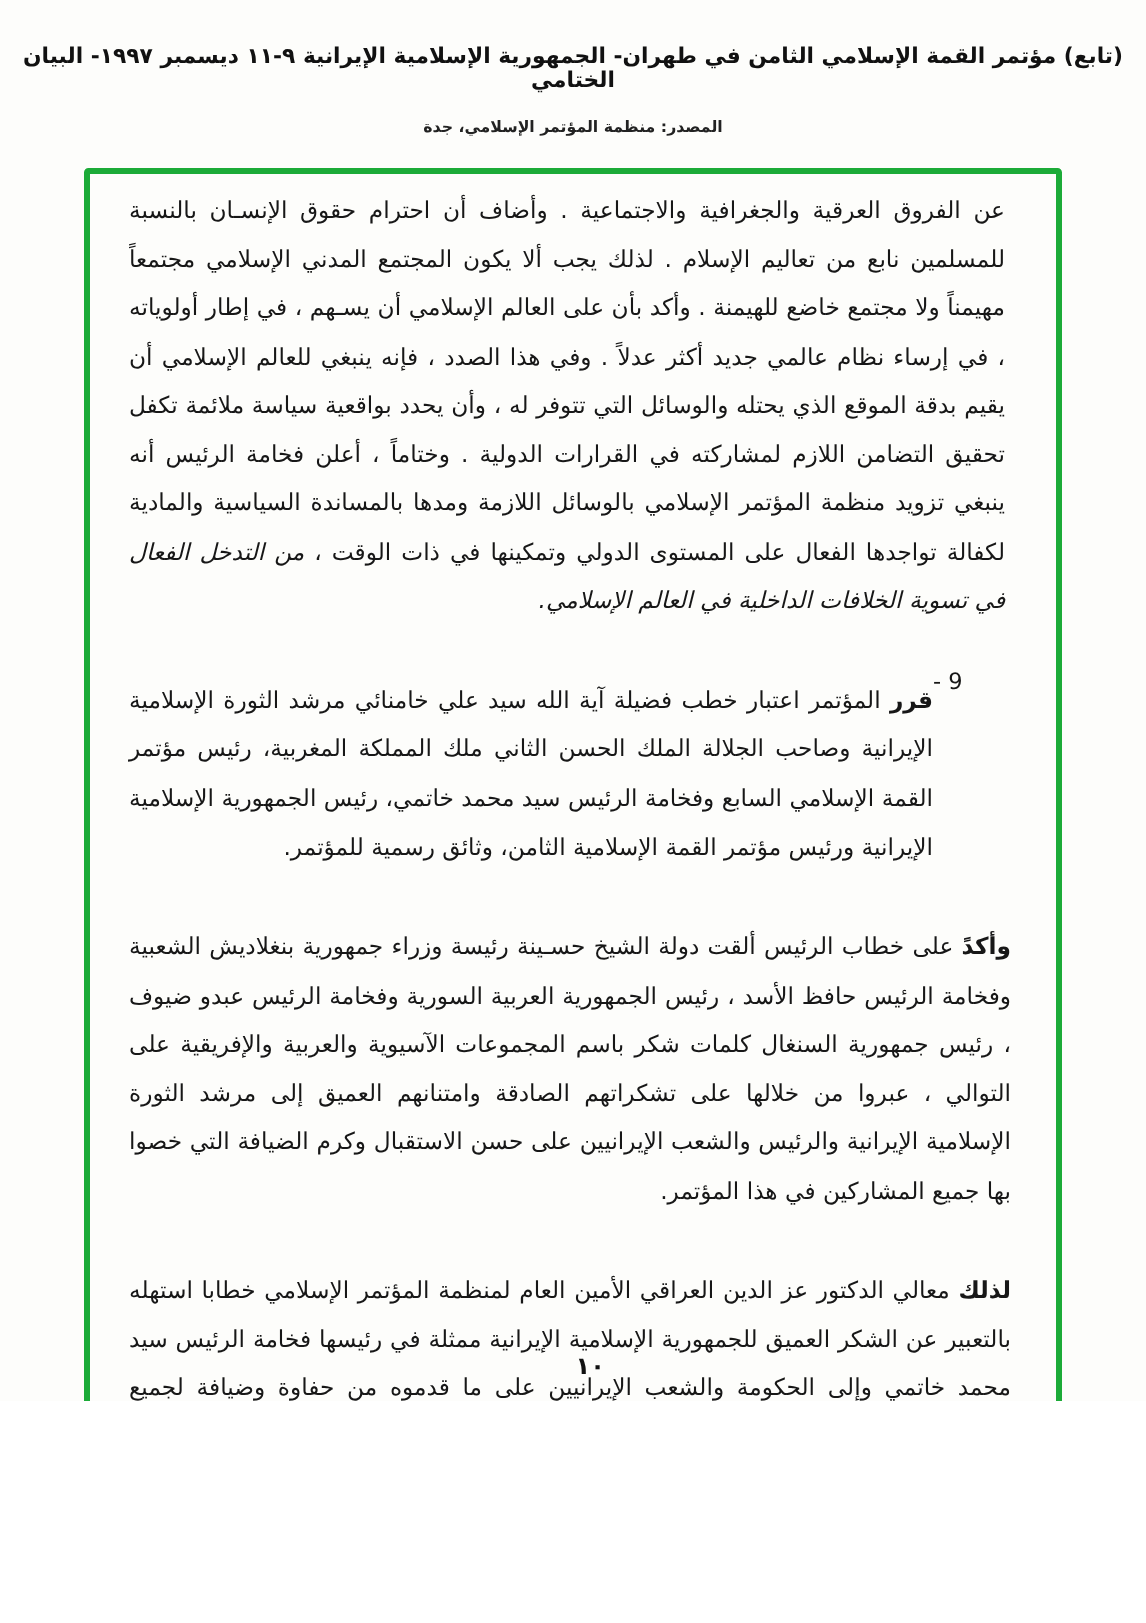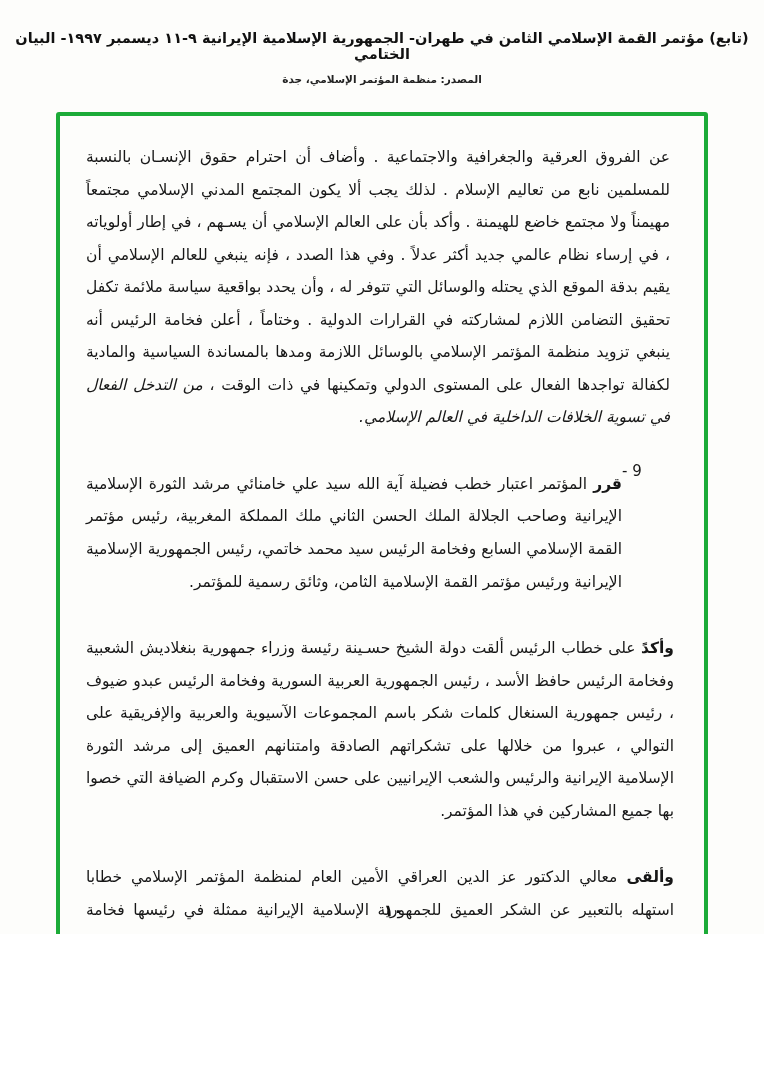--- a/index.html
+++ b/index.html
@@ -27,32 +27,32 @@
   }
   .header-line1 {
     font-size: 14.5px;
     font-weight: bold;
     letter-spacing: 0;
     color: #111;
   }
   .header-line2 {
     font-size: 10.5px;
     font-weight: bold;
-    margin-top: 11px;
+    margin-top: 17px;
     color: #222;
   }
   .content-box {
     position: absolute;
     left: 56px;
     top: 112px;
     width: 652px;
     height: 928px;
     border: 4px solid #1cab38;
     border-radius: 3px;
-    padding: 25px 30px 10px 26px;
+    padding: 8px 30px 10px 26px;
     direction: rtl;
     overflow: hidden;
   }
   .body-text {
     font-size: 15.5px;
     line-height: 2.1;
     text-align: justify;
     color: #171717;
     margin-top: 8px;
   }
@@ -124,21 +124,21 @@
 
     <div class="numbered-item">
       <div class="item-body body-text">
         <span class="item-lead">وأكدً</span>
         <span>على خطاب الرئيس ألقت دولة الشيخ حسـينة رئيسة وزراء جمهورية بنغلاديش الشعبية وفخامة الرئيس حافظ الأسد ، رئيس الجمهورية العربية السورية وفخامة الرئيس عبدو ضيوف ، رئيس جمهورية السنغال كلمات شكر باسم المجموعات الآسيوية والعربية والإفريقية على التوالي ، عبروا من خلالها على تشكراتهم الصادقة وامتنانهم العميق إلى مرشد الثورة الإسلامية الإيرانية والرئيس والشعب الإيرانيين على حسن الاستقبال وكرم الضيافة التي خصوا بها جميع المشاركين في هذا المؤتمر.</span>
       </div>
     </div>
 
     <div class="numbered-item">
       <div class="item-body body-text">
-        <span class="item-lead">وألقى</span>
+        <span class="item-lead">لذلك</span>
         <span>معالي الدكتور عز الدين العراقي الأمين العام لمنظمة المؤتمر الإسلامي خطابا استهله بالتعبير عن الشكر العميق للجمهورية الإسلامية الإيرانية ممثلة في رئيسها فخامة الرئيس سيد محمد خاتمي وإلى الحكومة والشعب الإيرانيين على ما قدموه من حفاوة وضيافة لجميع الوفود المشاركة في المؤتمر . كما أعرب عن امتنانه لصاحب الجلالة الملك الحسن الثاني رئيس مؤتمر القمة الإسلامي السابع ، رئيس لجنة القدس ، ولأصحاب</span>
       </div>
     </div>
 
   </div>
 
   <div class="page-footer">
     <span class="page-number">١٠</span>
   </div>
 

